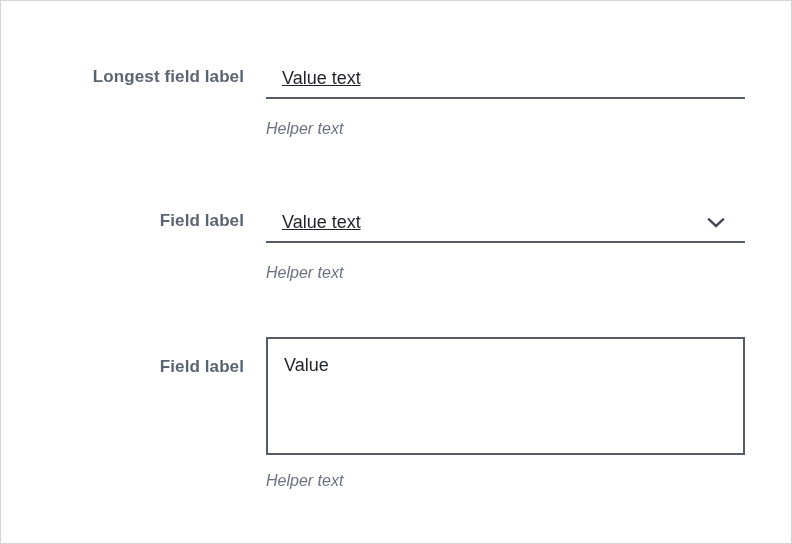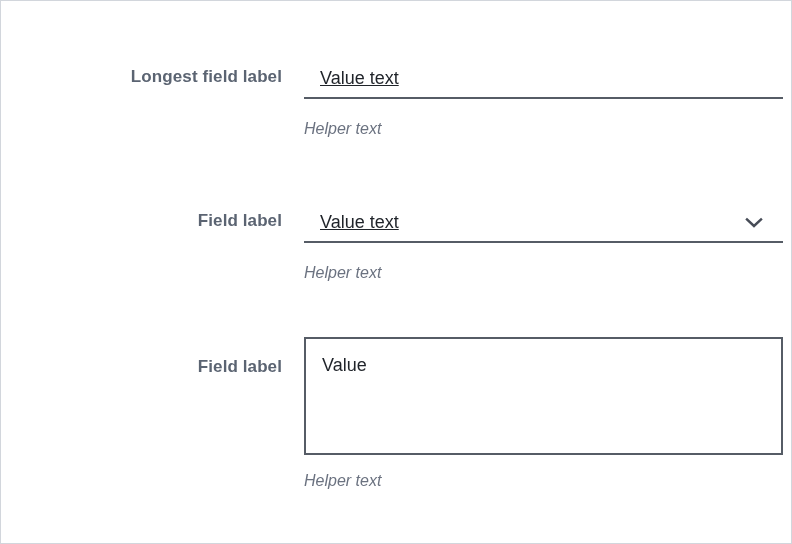--- a/index.html
+++ b/index.html
@@ -22,21 +22,20 @@
     background: #ffffff;
     border: 1px solid #d2d6dc;
   }
 
   .form {
     position: absolute;
     left: 0;
     top: 0;
     width: 692px;
     height: 544px;
-    margin-left: 38px;
   }
 
   .field-row {
     position: absolute;
     left: 0;
     width: 792px;
   }
 
   .field-label {
     position: absolute;

